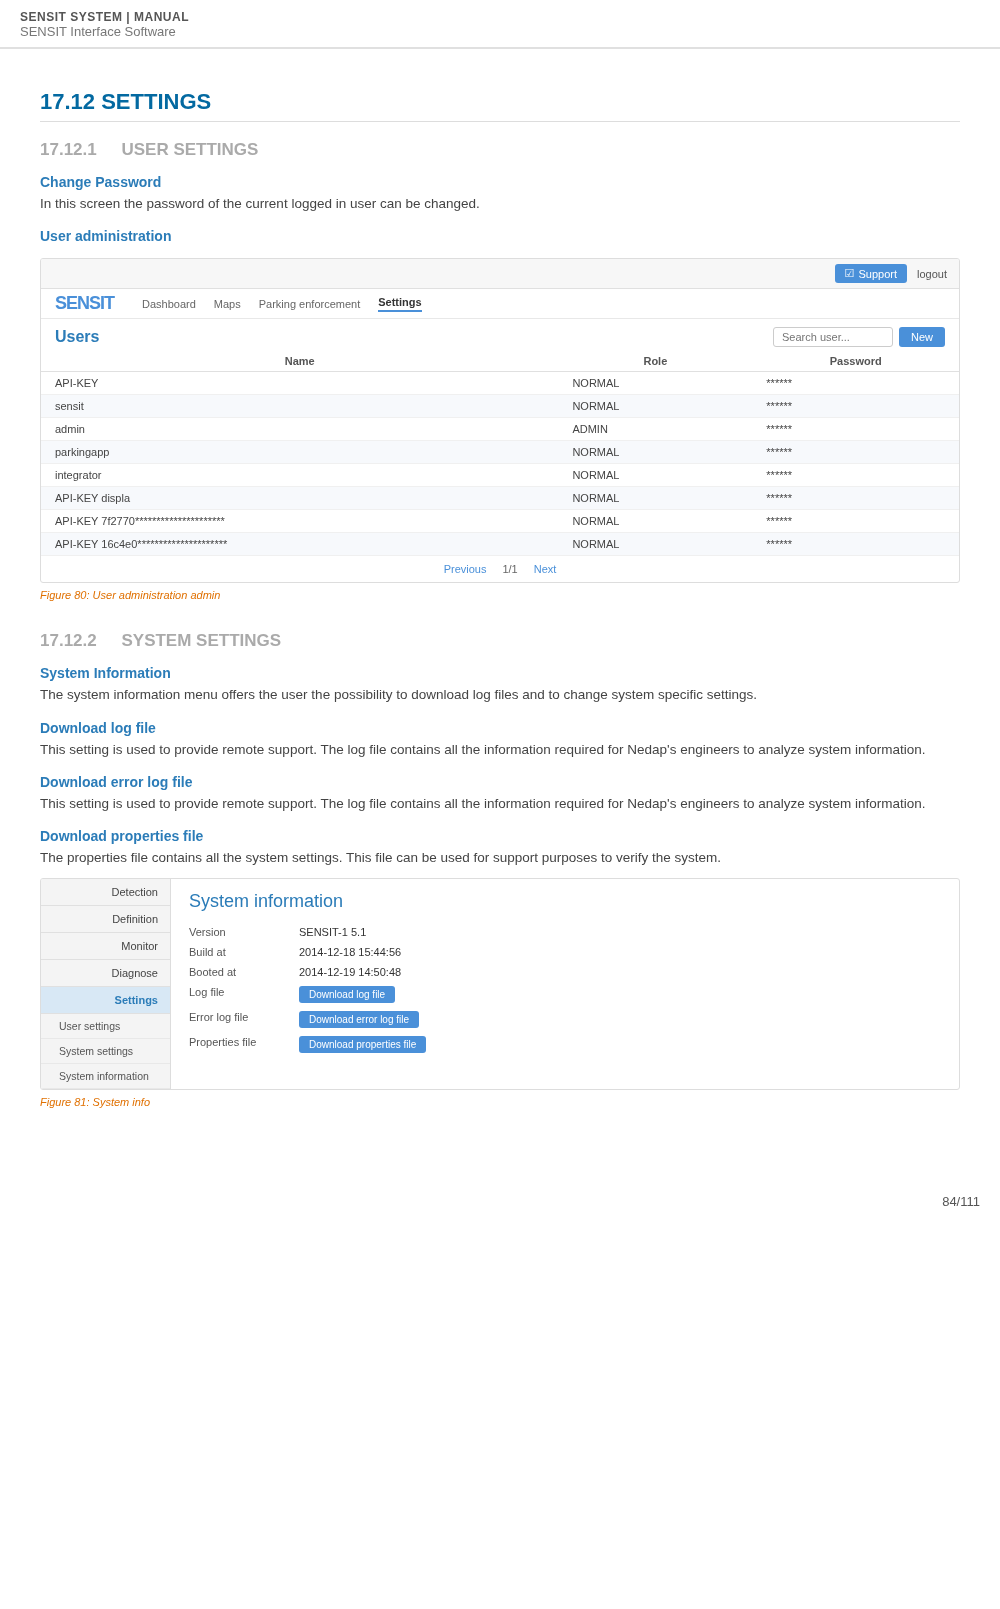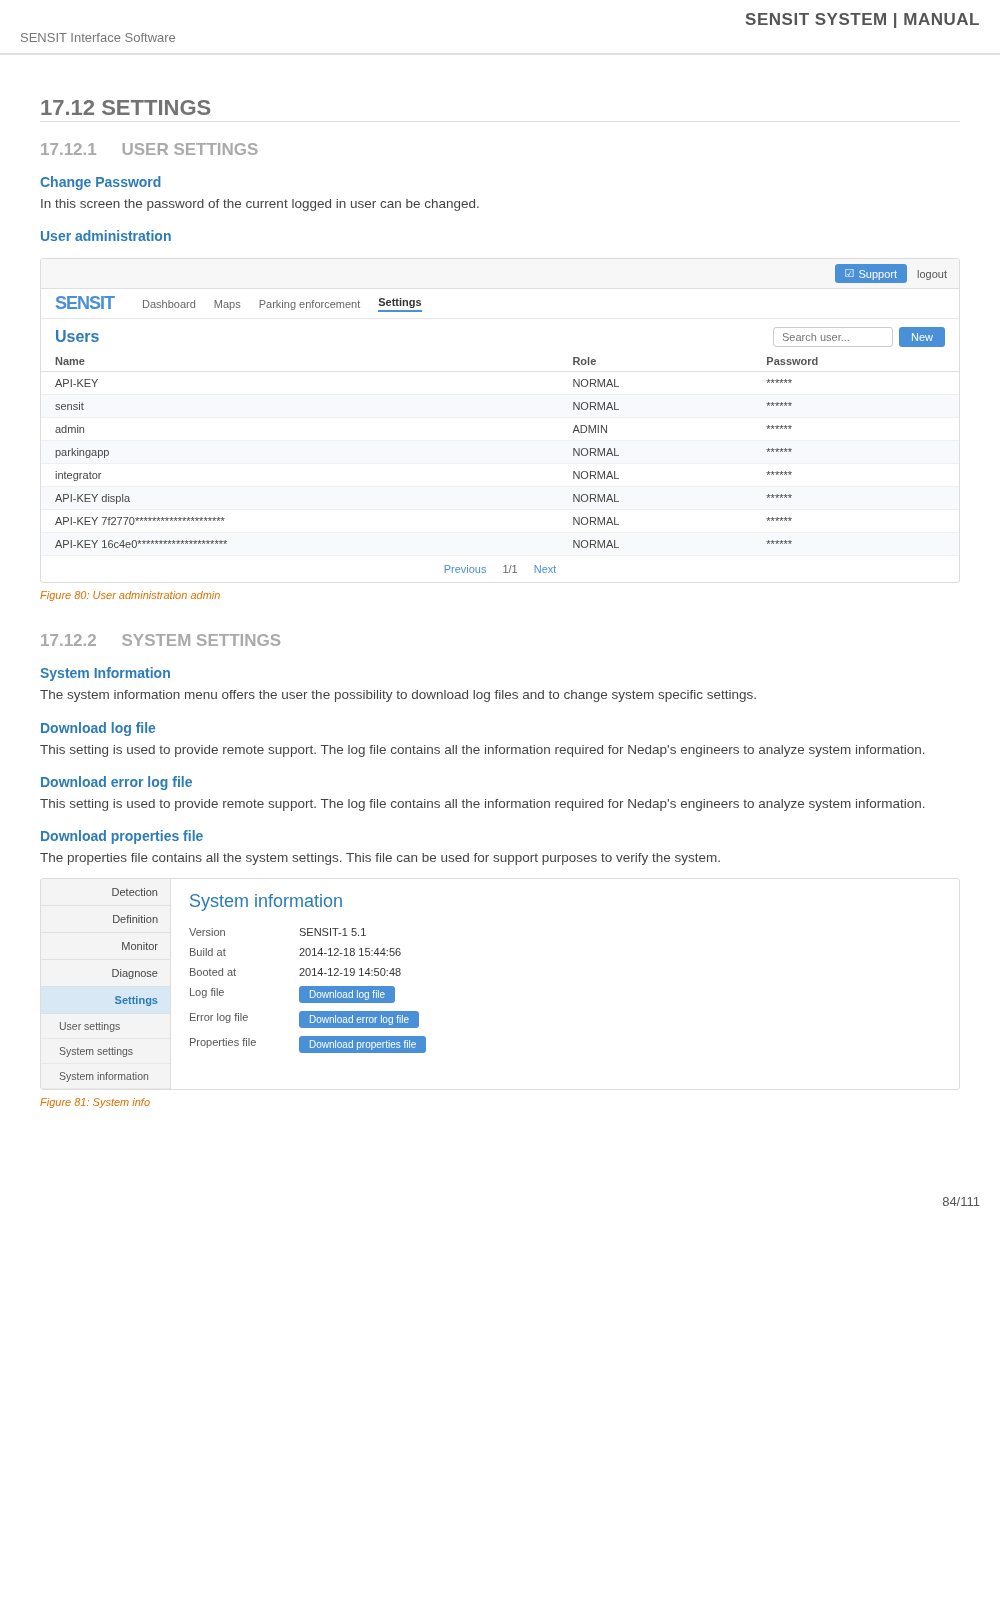--- a/index.html
+++ b/index.html
@@ -13,42 +13,42 @@
       padding: 0;
     }
 
     
     .doc-header {
       background: #fff;
       border-bottom: 2px solid #e0e0e0;
       padding: 10px 20px 8px 20px;
     }
     .doc-header-title {
-      font-size: 17px;
+      font-size: 12px;
       font-weight: bold;
       color: #555;
       letter-spacing: 0.5px;
-      text-align: right;
     }
     .doc-header-subtitle {
       font-size: 13px;
       color: #777;
     }
 
     .content {
       padding: 20px 40px 40px 40px;
     }
 
     
     .section-main-title {
       font-size: 22px;
       font-weight: bold;
-      color: #737373;
+      color: #0369a1;
       margin: 20px 0 18px 0;
       border-bottom: 1px solid #ddd;
+      padding-bottom: 6px;
     }
     .section-sub-title {
       font-size: 17px;
       font-weight: bold;
       color: #555;
       margin: 10px 0 14px 0;
     }
     .section-sub-title span {
       color: #aaa;
       margin-right: 20px;
@@ -165,21 +165,21 @@
       font-size: 11px;
       cursor: pointer;
     }
 
     .ss-table {
       width: 100%;
       border-collapse: collapse;
       margin: 0;
     }
     .ss-table th {
-      text-align: left;
+      text-align: center;
       font-size: 11px;
       font-weight: bold;
       color: #555;
       padding: 4px 14px;
       border-bottom: 1px solid #e0e0e0;
     }
     .ss-table td {
       font-size: 11px;
       color: #444;
       padding: 5px 14px;

